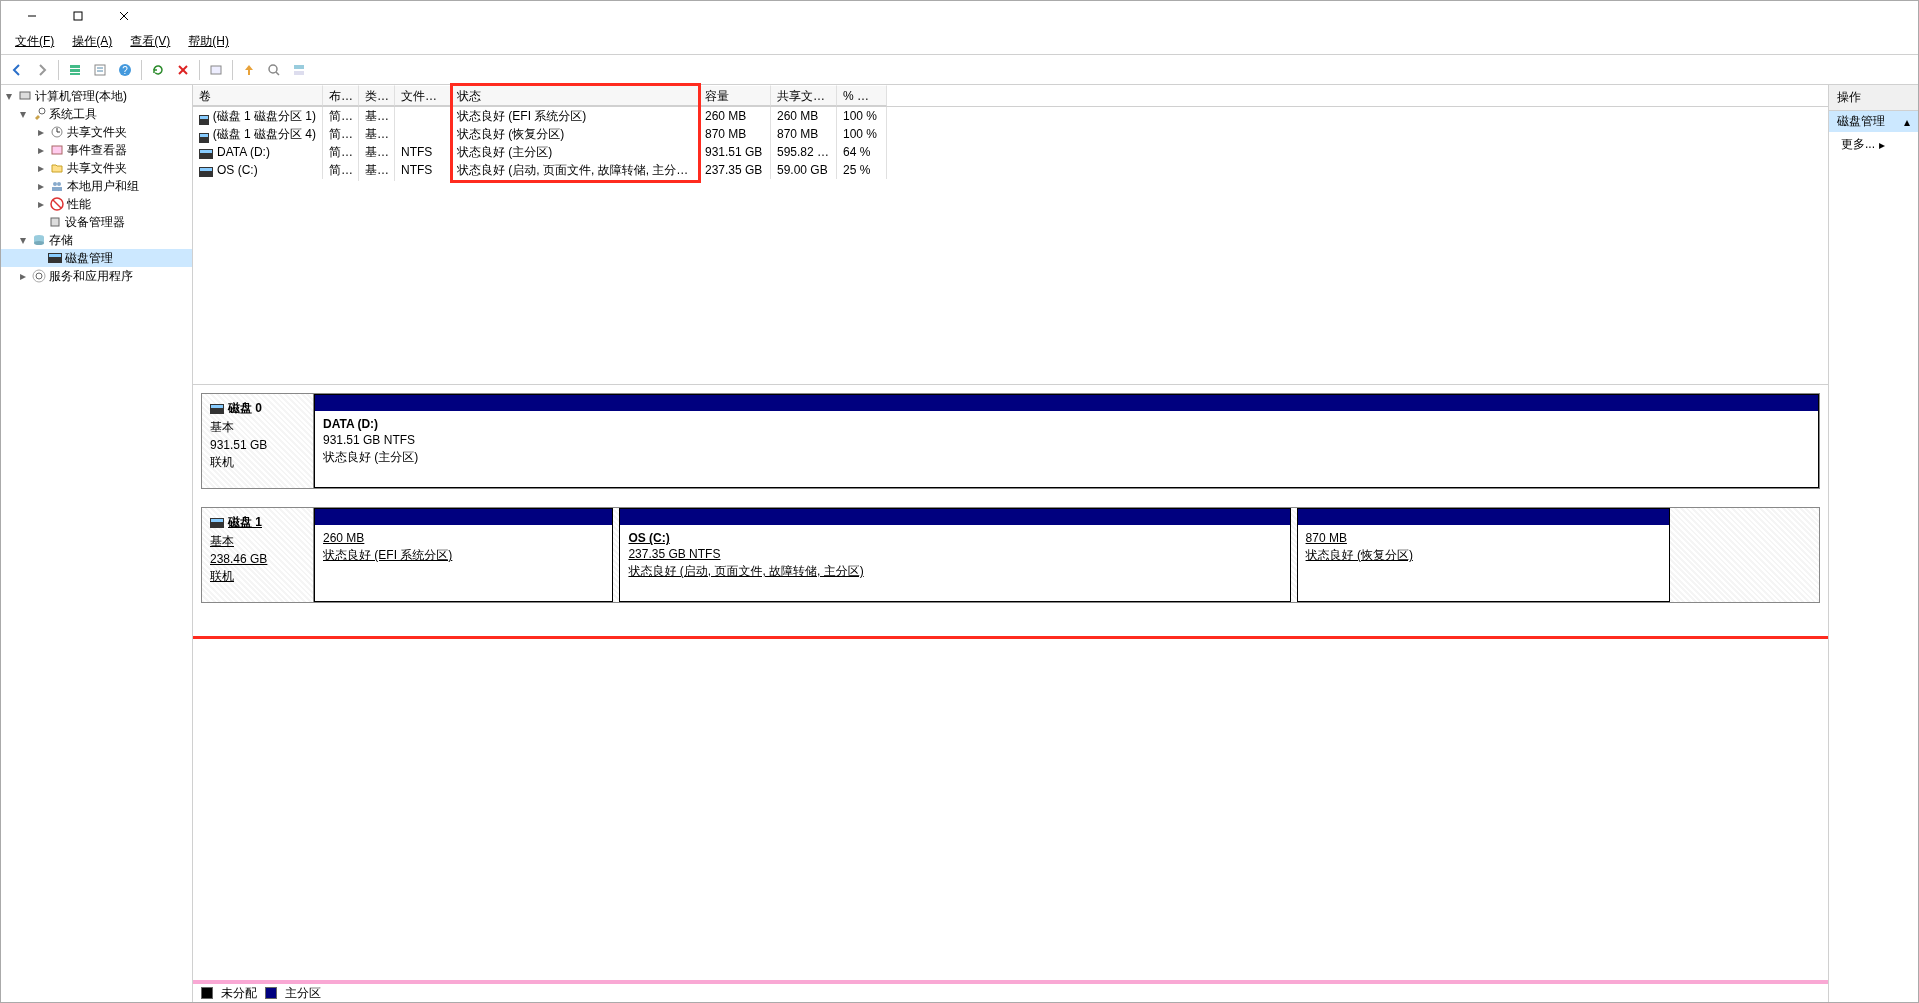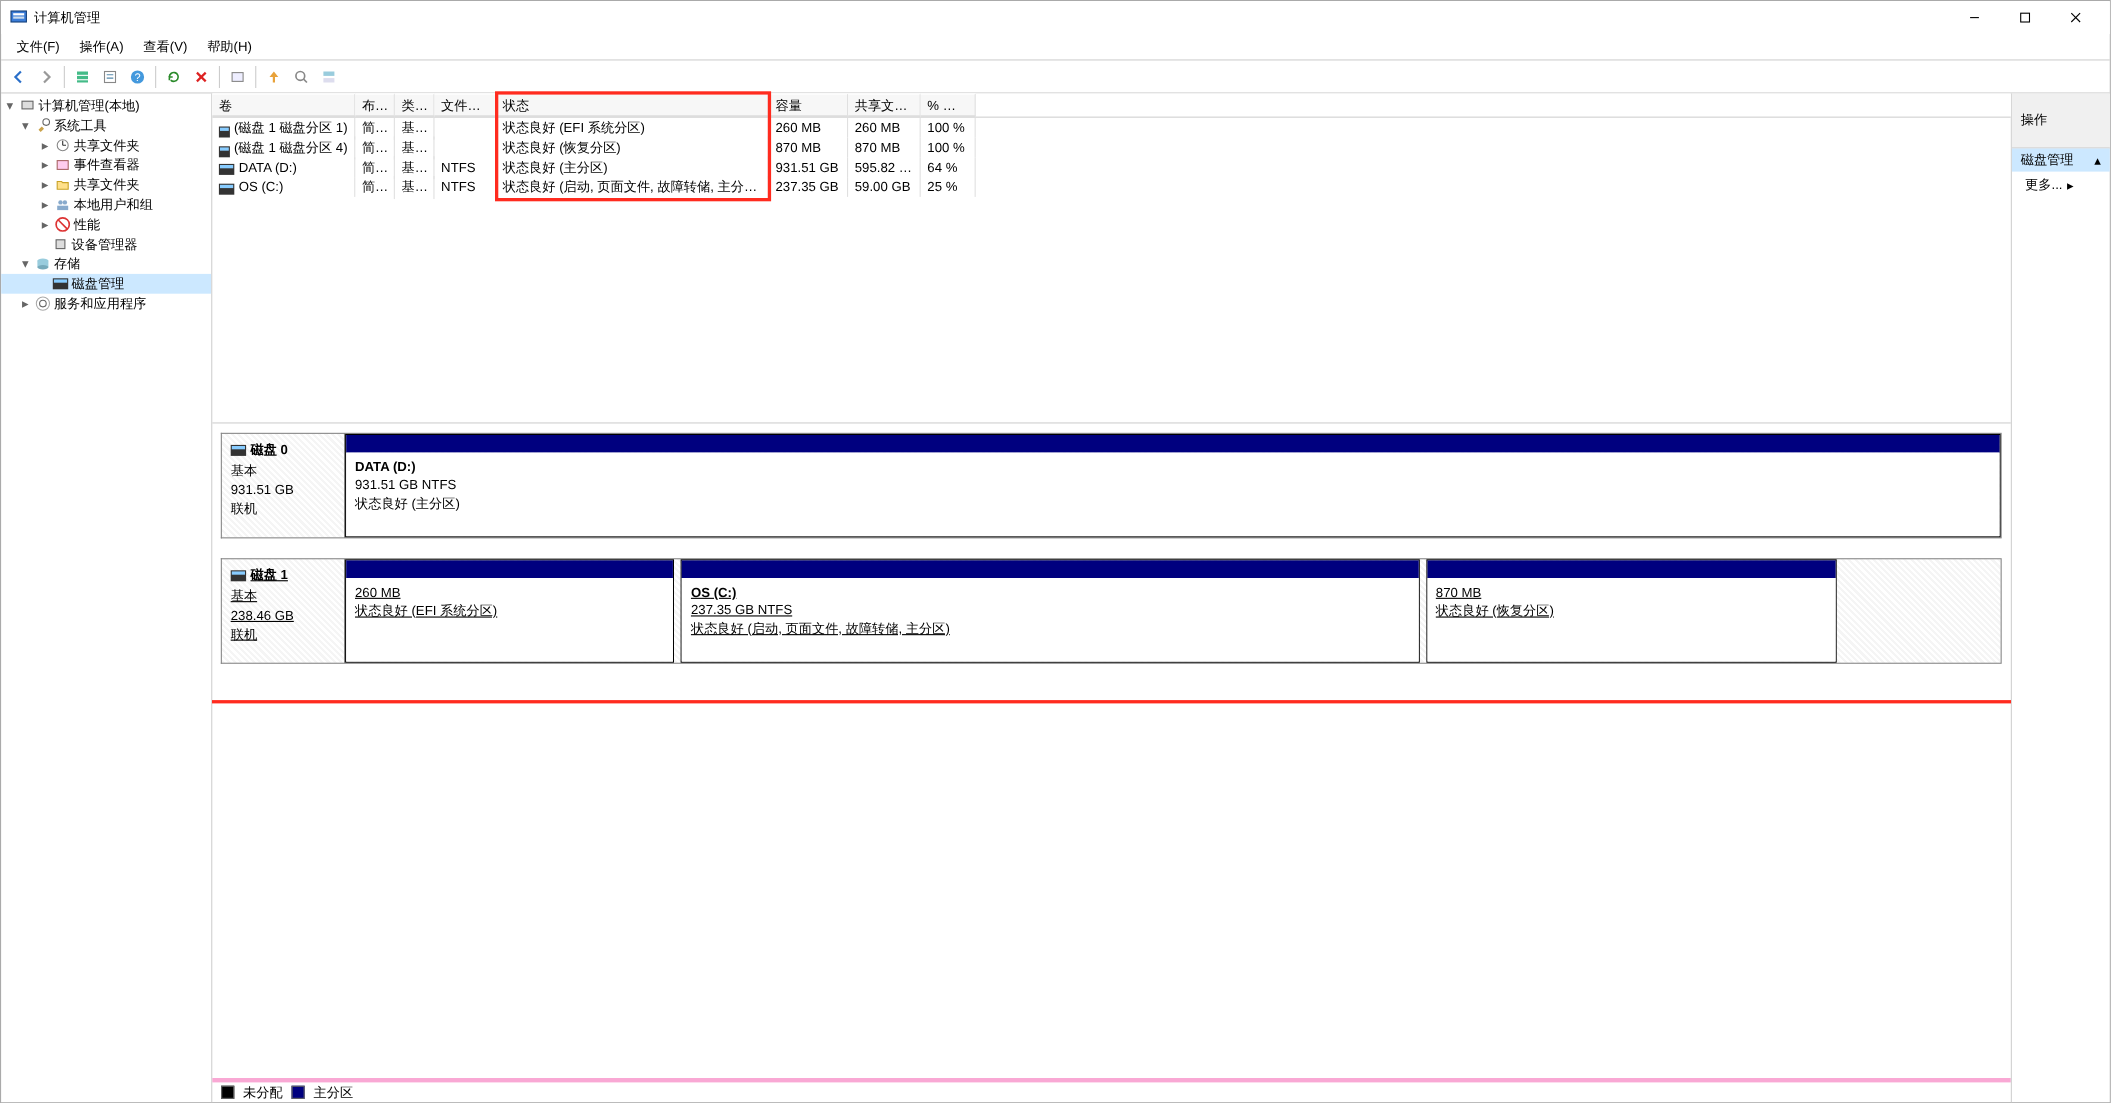--- a/index.html
+++ b/index.html
@@ -3,21 +3,21 @@
 <meta charset="utf-8">
 <style>
 * { box-sizing: border-box; margin: 0; padding: 0; }
 body { font-family: "Microsoft YaHei", "Segoe UI", sans-serif; font-size: 12px; background: #fff; color: #000; user-select: none; }
 .window { width: 1919px; height: 1003px; display: flex; flex-direction: column; border: 1px solid #aaa; }
 .titlebar { height: 30px; display: flex; align-items: center; padding: 0 8px; background: #fff; }
 .titlebar .title { flex: 1; display: flex; align-items: center; gap: 6px; }
 .titlebar .app-icon { width: 16px; height: 16px; display: inline-flex; }
 .titlebar .controls { display: flex; }
 .titlebar .controls .btn { width: 46px; height: 30px; display: flex; align-items: center; justify-content: center; }
-.menubar { height: 24px; display: flex; align-items: center; padding: 0 6px; gap: 2px; border-bottom: 1px solid #d0d0d0; }
+.menubar { height: 24px; display: flex; padding: 0 6px; gap: 2px; border-bottom: 1px solid #d0d0d0; text-decoration: underline; }
 .menubar .menu-item { padding: 2px 8px; }
 .toolbar { height: 30px; display: flex; align-items: center; padding: 0 4px; gap: 1px; border-bottom: 1px solid #d0d0d0; }
 .toolbar .tbtn { width: 24px; height: 24px; display: flex; align-items: center; justify-content: center; border: 1px solid transparent; }
 .toolbar .sep { width: 1px; height: 20px; background: #ccc; margin: 0 3px; }
 .main { flex: 1; display: flex; min-height: 0; }
 .tree-pane { width: 192px; border-right: 1px solid #d0d0d0; padding: 2px 0; overflow: auto; }
 .tree-pane .node { display: flex; align-items: center; height: 18px; padding-left: 4px; gap: 2px; white-space: nowrap; }
 .tree-pane .node.selected { background: #cce8ff; }
 .tree-pane .node .expander { width: 12px; text-align: center; color: #666; }
 .tree-pane .node .icon { width: 16px; height: 16px; display: inline-flex; align-items: center; justify-content: center; }
@@ -43,42 +43,32 @@
 .disk-label-col { width: 112px; border: 1px solid #888; border-right:none; background-image: repeating-linear-gradient(45deg,#f5f5f5 0 2px,#fff 2px 4px); padding: 6px 8px; display:flex; flex-direction:column; gap:2px; }
 .disk-label-col .disk-title { font-weight: bold; display:flex; align-items:center; gap:4px;}
 .disk-part-row { flex: 1; display: flex; gap: 6px; border: 1px solid #888; padding: 0; background-image: repeating-linear-gradient(45deg,#f5f5f5 0 2px,#fff 2px 4px); position:relative; }
 .partition { display: flex; flex-direction: column; border: 1px solid #000; position:relative; }
 .partition .part-header { height: 16px; background: #00007f; }
 .partition .part-body { flex:1; background:#fff; padding: 6px 8px; display:flex; flex-direction:column; gap:2px; }
 .partition .part-body .part-name { font-weight: bold; }
 .legend { height: 22px; border-top: 4px solid #f9a8d4; display:flex; align-items:center; gap:8px; padding: 0 8px; }
 .legend .swatch { width:12px; height:12px; display:inline-block; border:1px solid #666; }
 .actions-pane { width: 90px; border-left: 1px solid #d0d0d0; display:flex; flex-direction:column; }
-.actions-pane .header { background:#f0f0f0; padding:16px 8px; border-bottom:1px solid #d0d0d0; }
+.actions-pane .header { background:#f0f0f0; padding:4px 8px; border-bottom:1px solid #d0d0d0; }
 .actions-pane .selected-item { background:#cce8ff; padding:2px 8px; display:flex; align-items:center; justify-content:space-between; }
 .actions-pane .more { padding:4px 12px; display:flex; align-items:center; gap:4px; }
 .disk-icon { width:14px; height:10px; background:#333; display:inline-block; position:relative; }
 .disk-icon::after { content:""; position:absolute; left:1px; right:1px; top:1px; height:3px; background:#8cf; }
 .highlight-red { position:absolute; border:3px solid #ff2b1f; pointer-events:none; }
 </style>
 </head>
 <body>
 
 <div class="window">
   <div class="titlebar">
-    <div class="title">
-      <span class="app-icon">
-        <svg viewBox="0 0 16 16">
-            <rect x="1" y="2" width="14" height="10" fill="#3b7dd8" stroke="#15407a"></rect>
-            <rect x="3" y="4" width="10" height="2" fill="#fff"></rect>
-            <rect x="3" y="7" width="10" height="2" fill="#cde"></rect>
-          </svg>
-      </span>
-      <span>计算机管理</span>
-    </div>
     <div class="controls">
       <div class="btn">
           <svg width="10" height="10">
             <line x1="1" y1="5" x2="9" y2="5" stroke="#000"></line>
           </svg>
         </div>
       <div class="btn">
           <svg width="10" height="10">
             <rect x="1" y="1" width="8" height="8" fill="none" stroke="#000"></rect>
           </svg>

